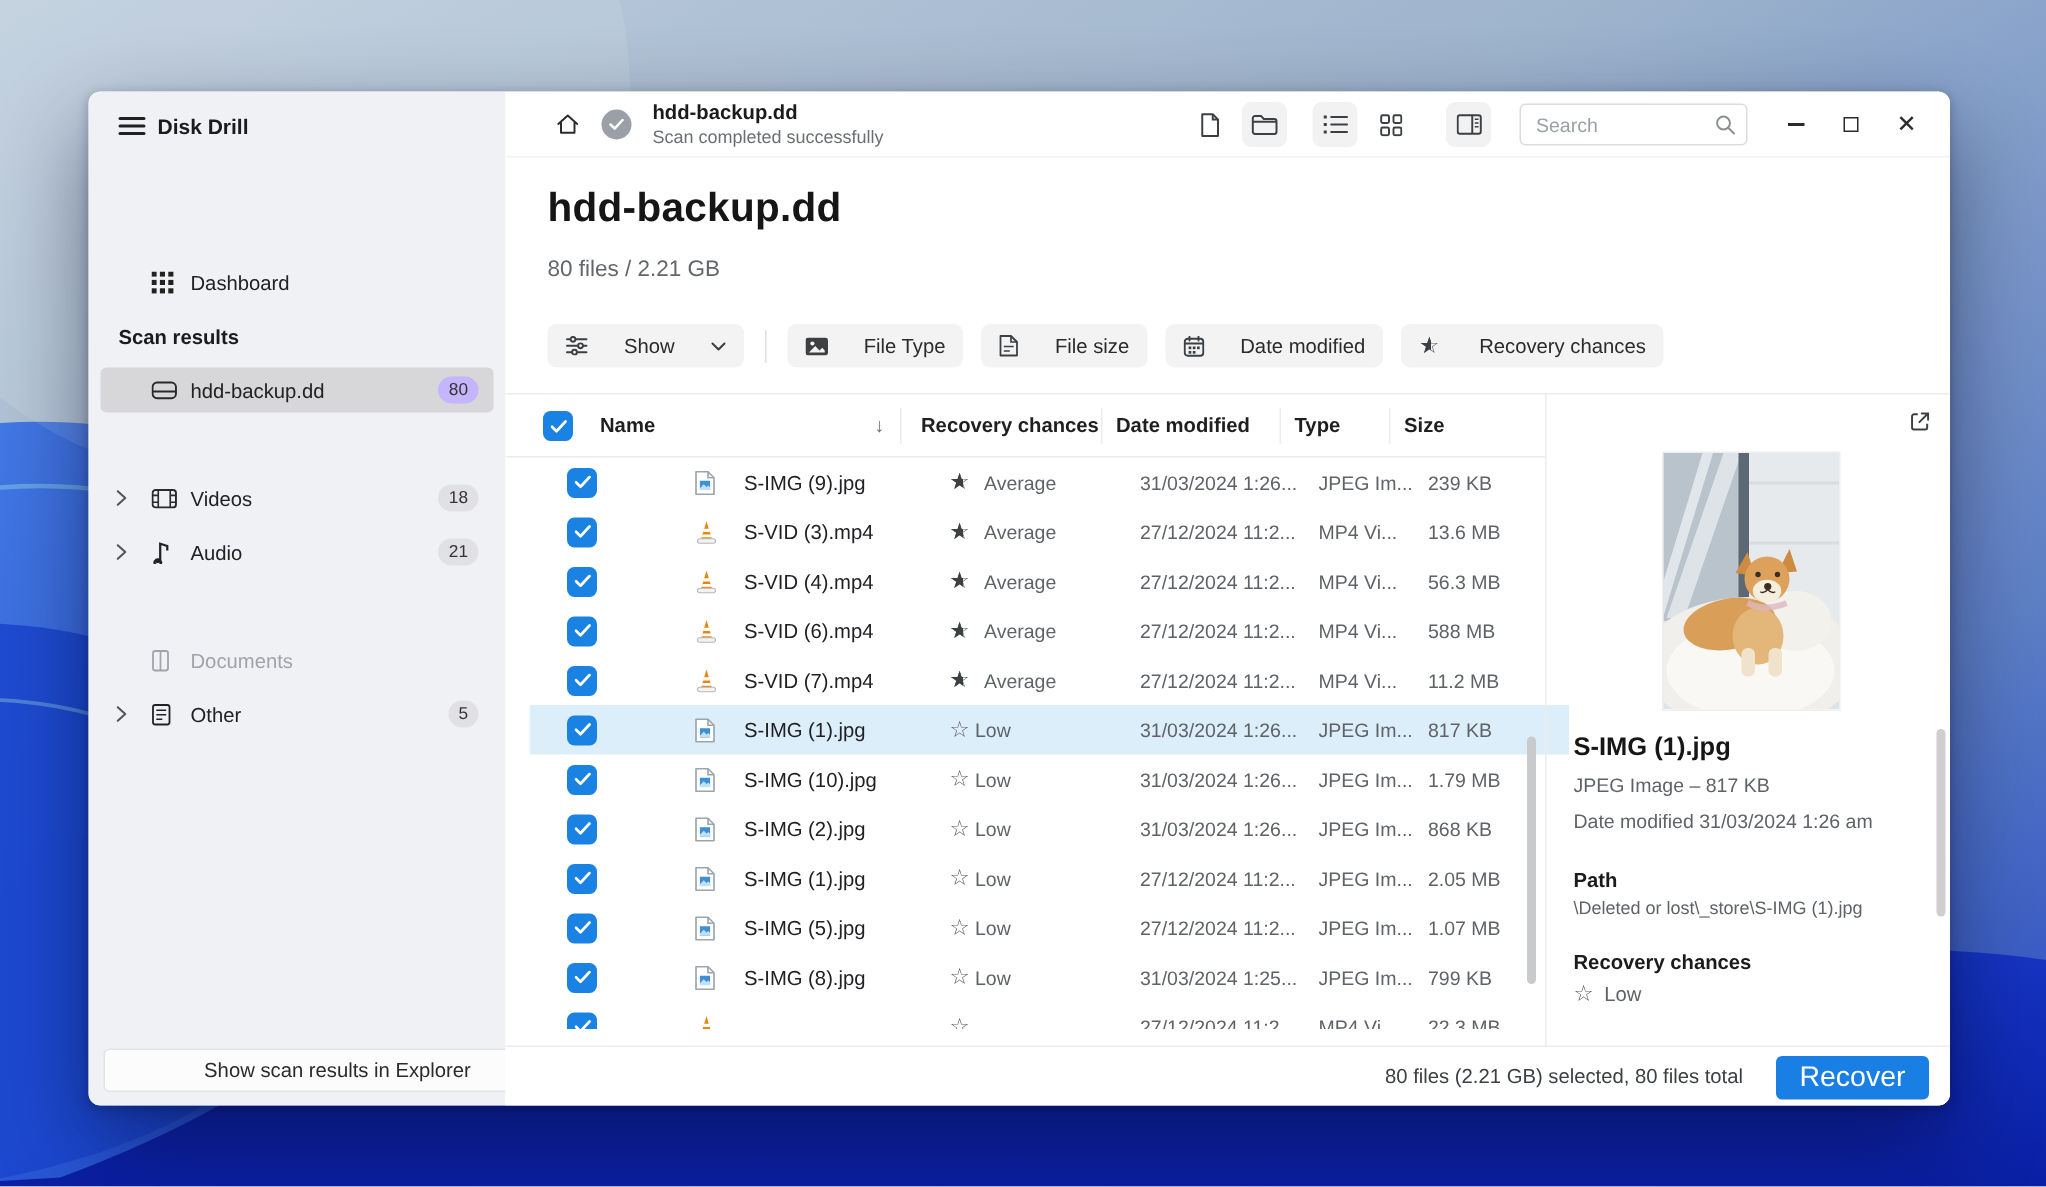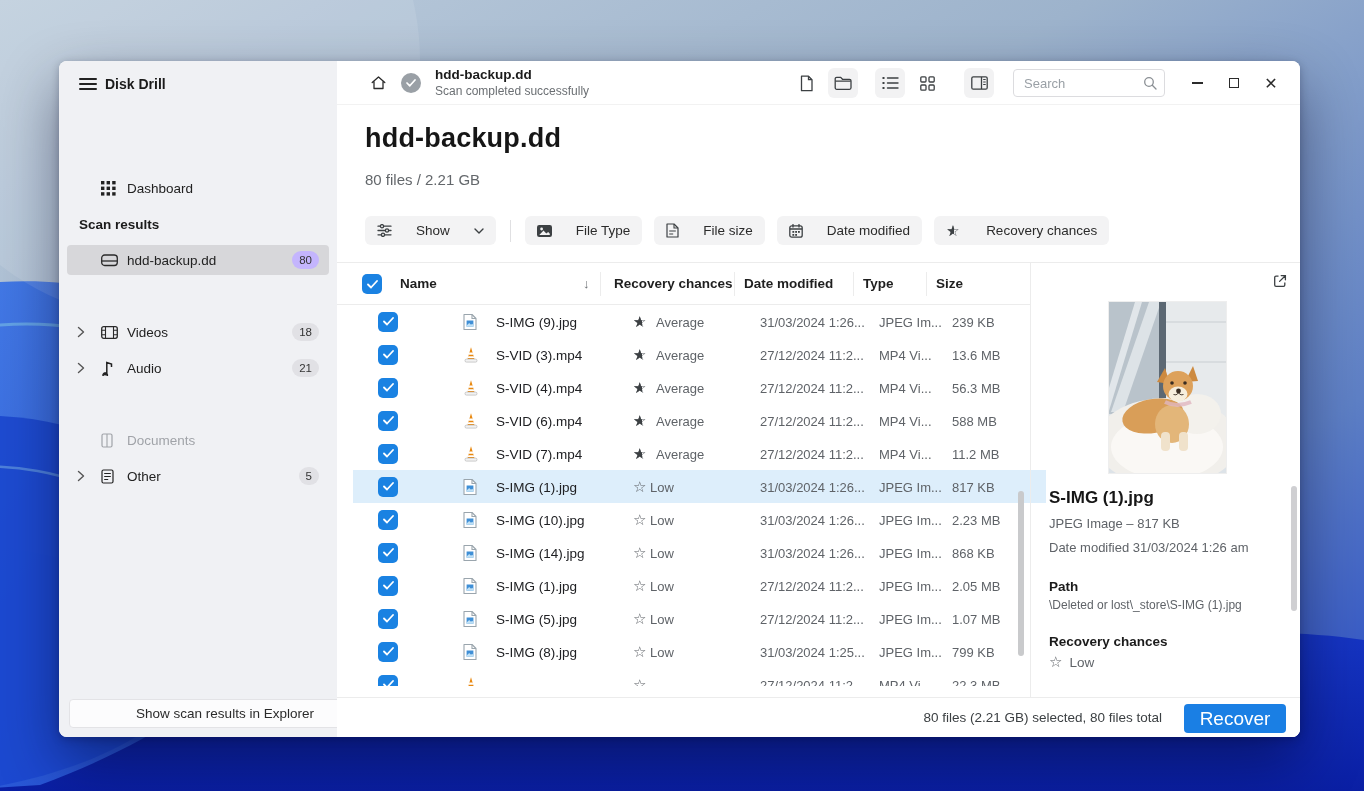--- a/index.html
+++ b/index.html
@@ -592,38 +592,38 @@
                     <path d="M9 1 v4 h4" fill="none" stroke="#9aa5ad" stroke-width="1.1"></path>
                     <rect x="3.6" y="7" width="6.8" height="6.2" fill="#3f8fd6"></rect>
                     <path d="M3.6 12 L6.2 9.4 L8 11.2 L9.2 10.2 L10.4 11.4 V13.2 H3.6 Z" fill="#bfe0f5"></path>
                   </svg>
                 </span>
               <span class="cell cname">S-IMG (10).jpg</span>
               <span class="star"><span class="so">☆</span></span>
               <span class="cell crec" style="left:297px">Low</span>
               <span class="cell cdate">31/03/2024 1:26...</span>
               <span class="cell ctype">JPEG Im...</span>
-              <span class="cell csize">2.23 MB</span>
+              <span class="cell csize">1.79 MB</span>
             </div>
 
             <div class="trow">
               <span class="checkbox">
                   <svg width="11" height="9" viewBox="0 0 11 9">
                     <path d="M1 4.5 L4 7.5 L10 1" fill="none" stroke="#fff" stroke-width="1.8" stroke-linecap="round" stroke-linejoin="round"></path>
                   </svg>
                 </span>
               <span class="rowicon">
                   <svg width="14" height="17" viewBox="0 0 14 17">
                     <path d="M1 1 h8 l4 4 v11 h-12 z" fill="#fff" stroke="#9aa5ad" stroke-width="1.1" stroke-linejoin="round"></path>
                     <path d="M9 1 v4 h4" fill="none" stroke="#9aa5ad" stroke-width="1.1"></path>
                     <rect x="3.6" y="7" width="6.8" height="6.2" fill="#3f8fd6"></rect>
                     <path d="M3.6 12 L6.2 9.4 L8 11.2 L9.2 10.2 L10.4 11.4 V13.2 H3.6 Z" fill="#bfe0f5"></path>
                   </svg>
                 </span>
-              <span class="cell cname">S-IMG (14).jpg</span>
+              <span class="cell cname">S-IMG (2).jpg</span>
               <span class="star"><span class="so">☆</span></span>
               <span class="cell crec" style="left:297px">Low</span>
               <span class="cell cdate">31/03/2024 1:26...</span>
               <span class="cell ctype">JPEG Im...</span>
               <span class="cell csize">868 KB</span>
             </div>
 
             <div class="trow">
               <span class="checkbox">
                   <svg width="11" height="9" viewBox="0 0 11 9">

